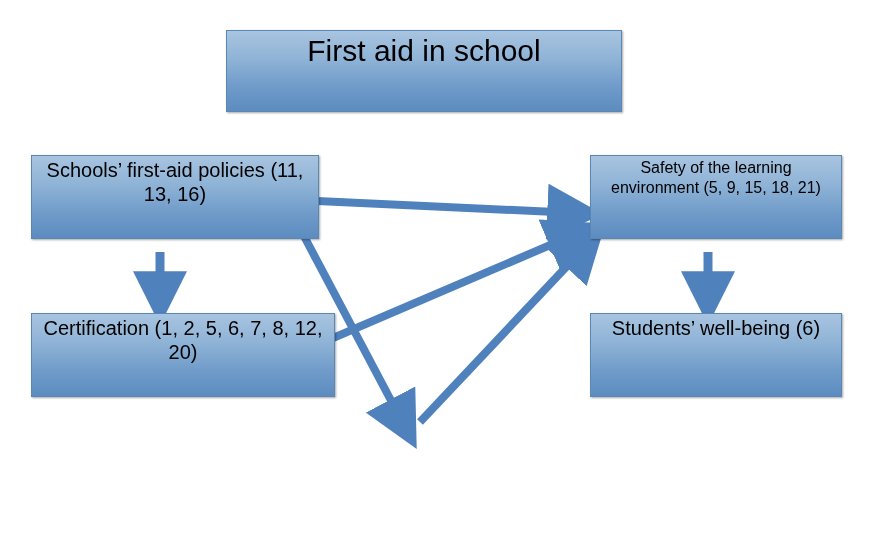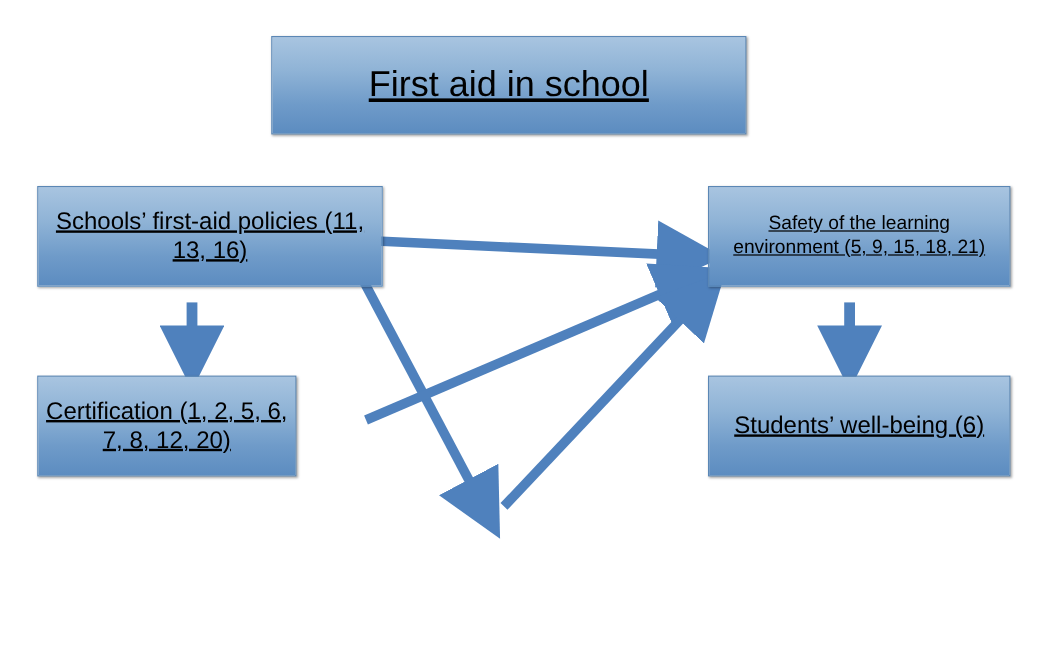--- a/index.html
+++ b/index.html
@@ -12,43 +12,41 @@
     width: 873px;
     height: 545px;
     background: #ffffff;
     overflow: hidden;
     font-family: "Liberation Sans", sans-serif;
   }
   .node {
     position: absolute;
     box-sizing: border-box;
     display: flex;
-    align-items: center;
     justify-content: center;
     text-align: center;
     color: #000000;
     border: 1px solid #5b87b5;
     background: linear-gradient(to bottom, #a8c4e0 0%, #8fb3d6 35%, #6f9bc9 70%, #5c8cc0 100%);
     box-shadow: 1px 1px 2px rgba(0,0,0,0.35);
     line-height: 1.22;
     padding: 2px 6px;
-    text-decoration: underline;
   }
   .node span { display: block; width: 100%; }
 
   #node-title {
     left: 226px; top: 30px; width: 396px; height: 82px;
     font-size: 30px;
   }
   #node-policies {
     left: 31px; top: 155px; width: 288px; height: 84px;
     font-size: 20px;
   }
   #node-certification {
-    left: 31px; top: 313px; width: 216px; height: 84px;
+    left: 31px; top: 313px; width: 304px; height: 84px;
     font-size: 20px;
   }
   #node-guidelines {
     left: 296px; top: 443px; width: 258px; height: 77px;
     font-size: 16px;
   }
   #node-safety {
     left: 590px; top: 155px; width: 252px; height: 84px;
     font-size: 16px;
   }

